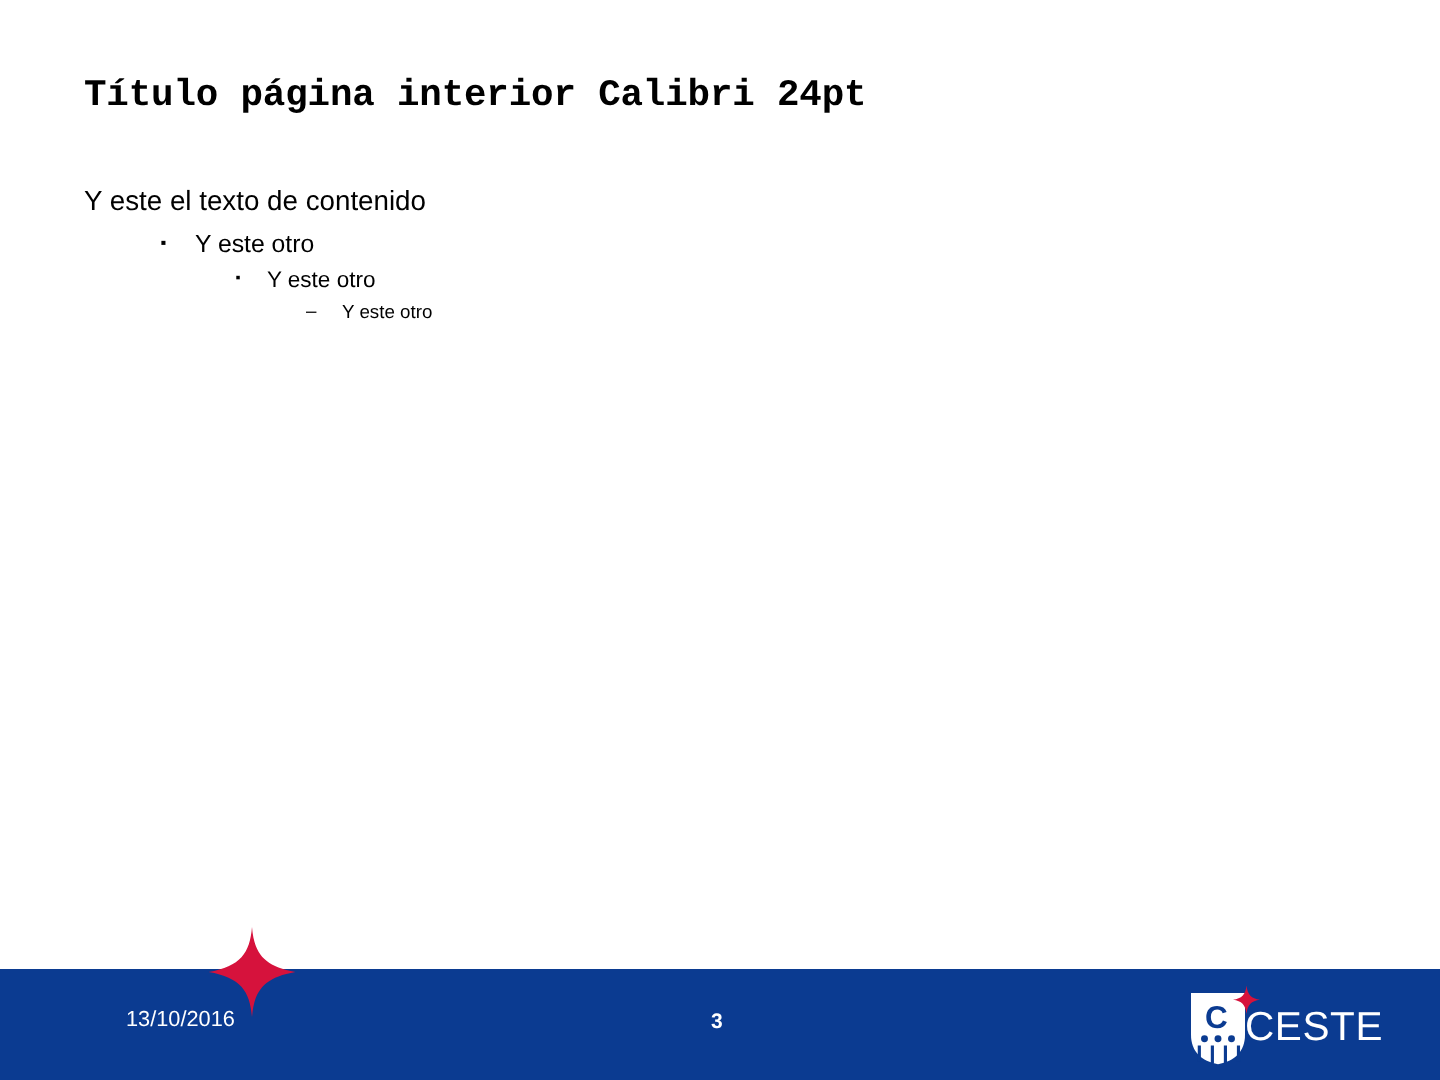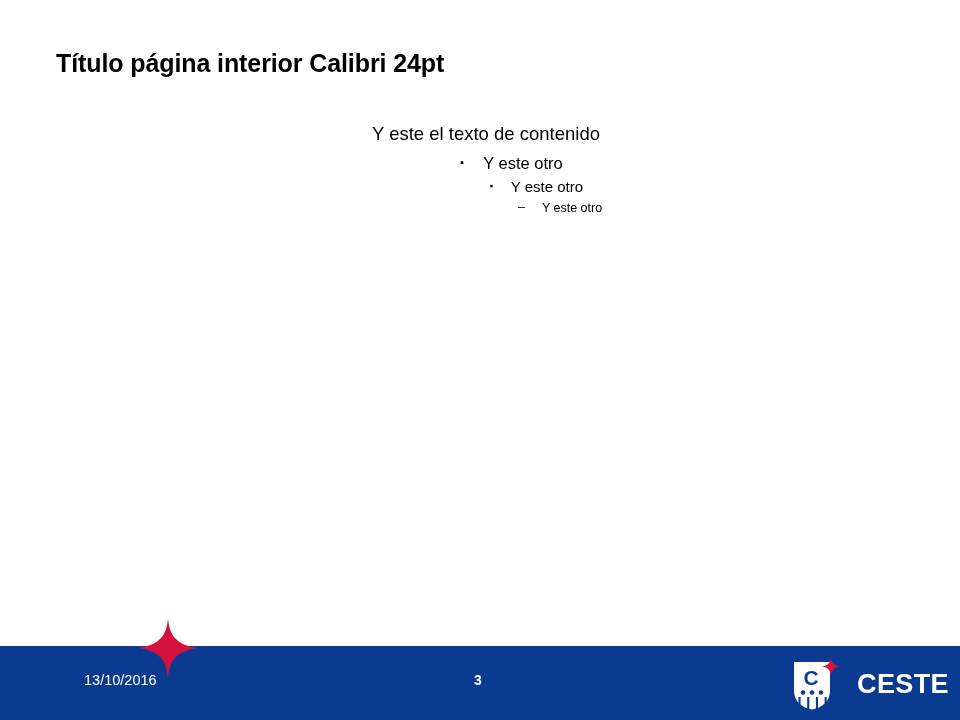--- a/index.html
+++ b/index.html
@@ -28,35 +28,35 @@
     position: absolute;
     left: 56px;
     top: 50px;
     width: 850px;
     font-size: 25px;
     font-weight: bold;
     color: #000000;
     letter-spacing: -0.1px;
     line-height: 1.1;
     white-space: nowrap;
+    font-family: Liberation Mono, monospace;
   }
 
   
   #body-content {
     position: absolute;
     left: 56px;
     top: 123px;
     width: 860px;
   }
 
   .para {
     color: #000000;
     display: flex;
     align-items: baseline;
-    justify-content: center;
   }
 
   .para .bullet-glyph {
     display: inline-block;
     flex: 0 0 auto;
     color: #000000;
   }
 
   .para .para-text {
     display: inline-block;
@@ -161,24 +161,24 @@
   }
   #logo-shield-wrap {
     position: absolute;
     left: 0;
     top: 0;
     width: 52px;
     height: 56px;
   }
   #logo-wordmark {
     position: absolute;
-    left: 68px;
+    left: 41px;
     top: 14px;
     font-size: 27px;
-    font-weight: bold;
+    font-weight: normal;
     color: #ffffff;
     letter-spacing: 0.4px;
     line-height: 1;
   }
 </style>
 </head>
 <body>
 
 <div id="slide">
 

